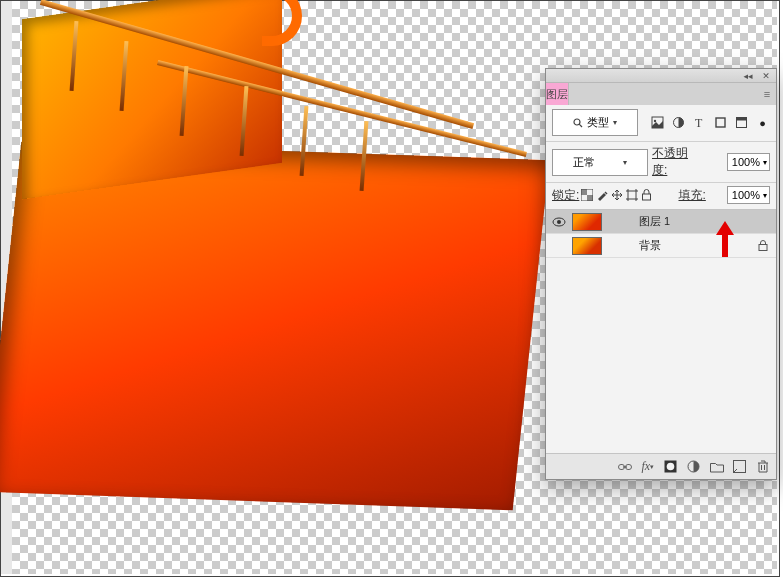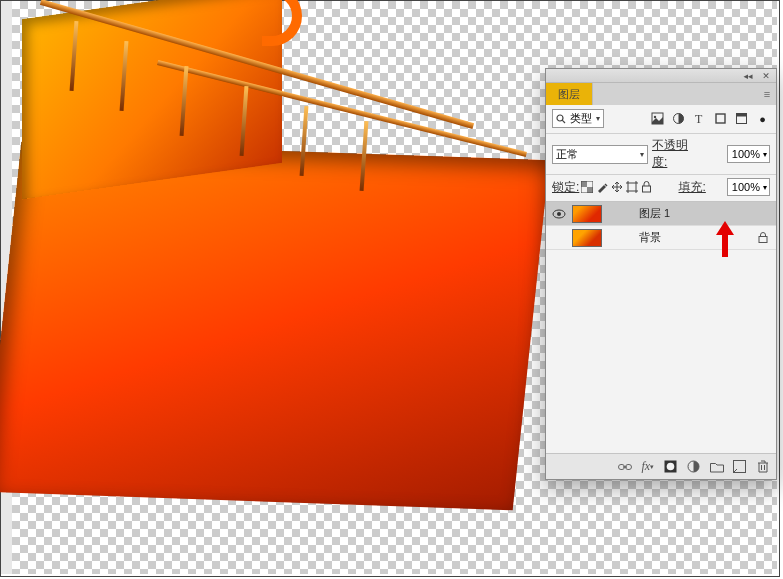--- a/index.html
+++ b/index.html
@@ -40,27 +40,27 @@
     box-shadow: 0 8px 22px rgba(0,0,0,.35);
   }
   .panel-header {
     height: 14px; background: linear-gradient(#e2e2e2,#d2d2d2);
     border-bottom: 1px solid #b8b8b8; display:flex; justify-content:flex-end; align-items:center;
     padding-right:6px; gap:10px;
   }
   .panel-header .ctl { width: 8px; height: 8px; cursor:pointer; display:inline-flex; align-items:center; justify-content:center; color:#555; font-size:9px; }
   .panel-tabs { height: 22px; display: flex; align-items: stretch; background:#d2d2d2; }
   .panel-tab {
-    padding: 0 12px; line-height: 22px; font-size: 11px; color:#444;
-    background:#eab308; border-right:1px solid #bbb;
+    padding: 0 0; line-height: 22px; font-size: 11px; color:#444;
+    background:#f9a8d4; border-right:1px solid #bbb;
   }
   .panel-menu { margin-left:auto; width:18px; display:flex; align-items:center; justify-content:center; color:#666; cursor:pointer; }
   .filter-row { display:flex; align-items:center; gap:6px; padding:4px 6px 5px; border-bottom:1px solid #d0d0d0; }
   .filter-select { flex:0 0 auto; }
-  .sel { display:inline-flex; align-items:center; height:19px; border:1px solid #999; background:#fff; padding:0 3px; font-size:11px; }
+  .sel { display:inline-flex; align-items:center; height:27px; border:1px solid #999; background:#fff; padding:0 20px; font-size:11px; }
   .sel .caret { margin-left:4px; font-size:8px; color:#444; }
   .icon-row { display:flex; gap:6px; margin-left:auto; }
   .ic { width:15px; height:15px; display:inline-flex; align-items:center; justify-content:center; color:#444; cursor:pointer; }
   .blend-row { display:flex; align-items:center; gap:4px; padding:3px 6px; border-bottom:1px solid #d0d0d0; }
   .lbl { font-size:12px; color:#333;text-decoration:underline; }
   .pct-box { display:inline-flex; align-items:center; height:18px; border:1px solid #999; background:#fff; padding:0 2px 0 4px; font-size:11px;margin-left:21px; }
   .pct-box .caret{margin-left:3px;font-size:8px;}
   .lock-row { display:flex; align-items:center; padding:3px 6px 5px; border-bottom:1px solid #c4c4c4; }
   .layers { flex:1; overflow:auto; }
   .layer {

